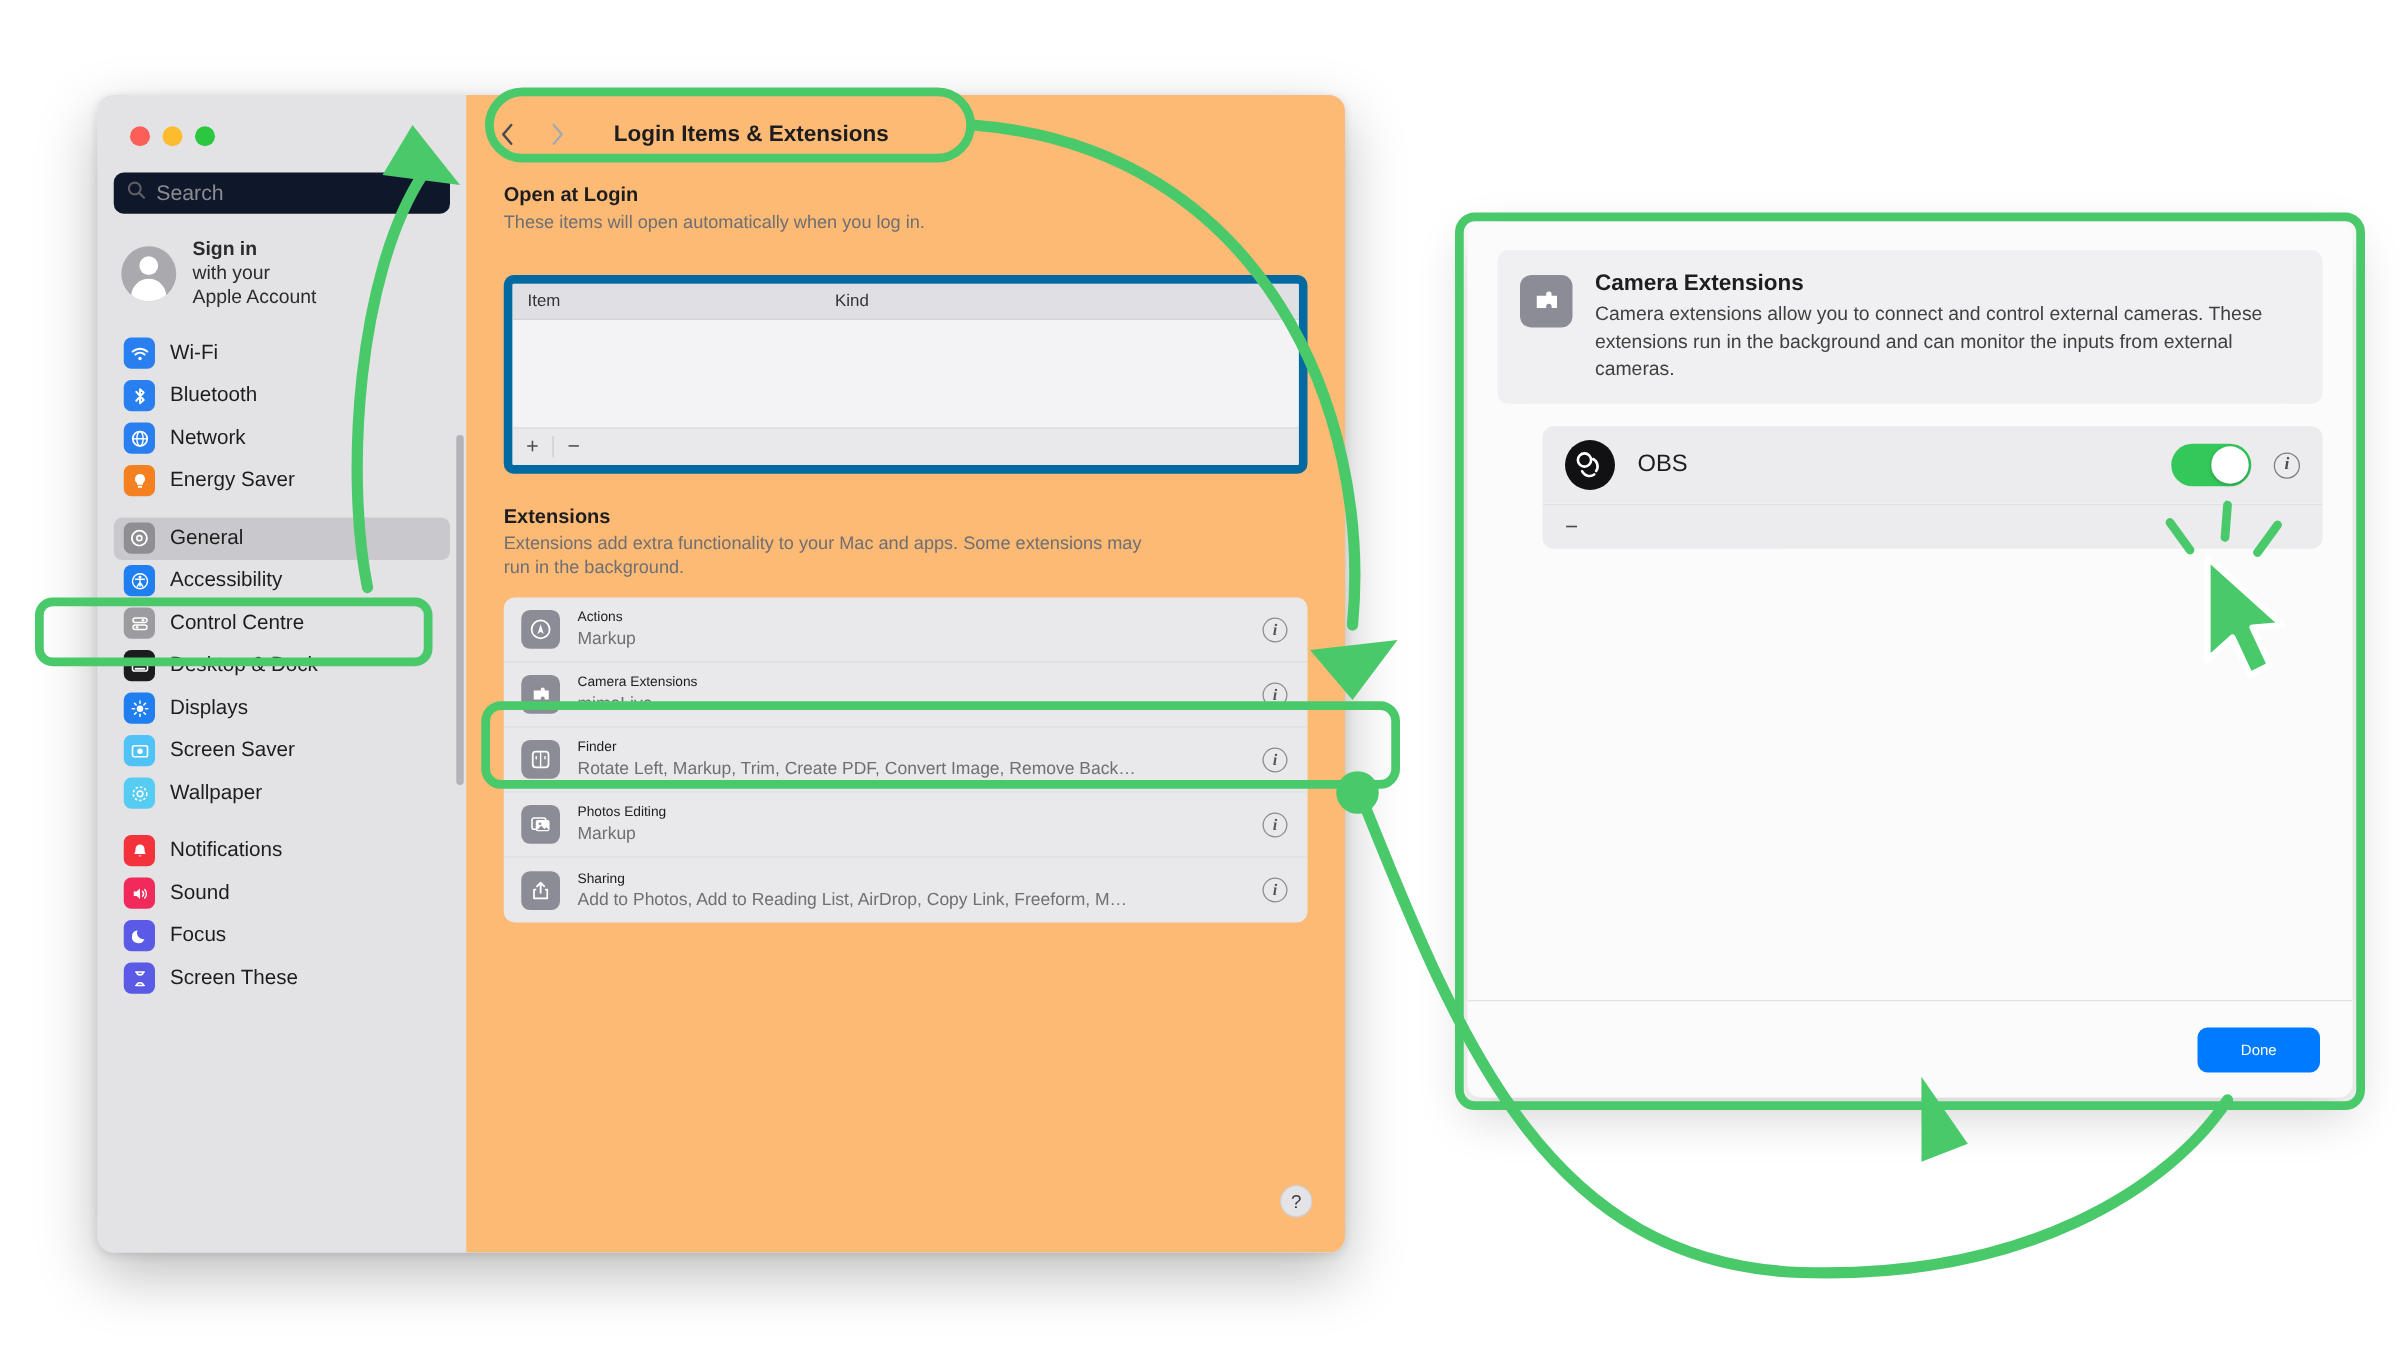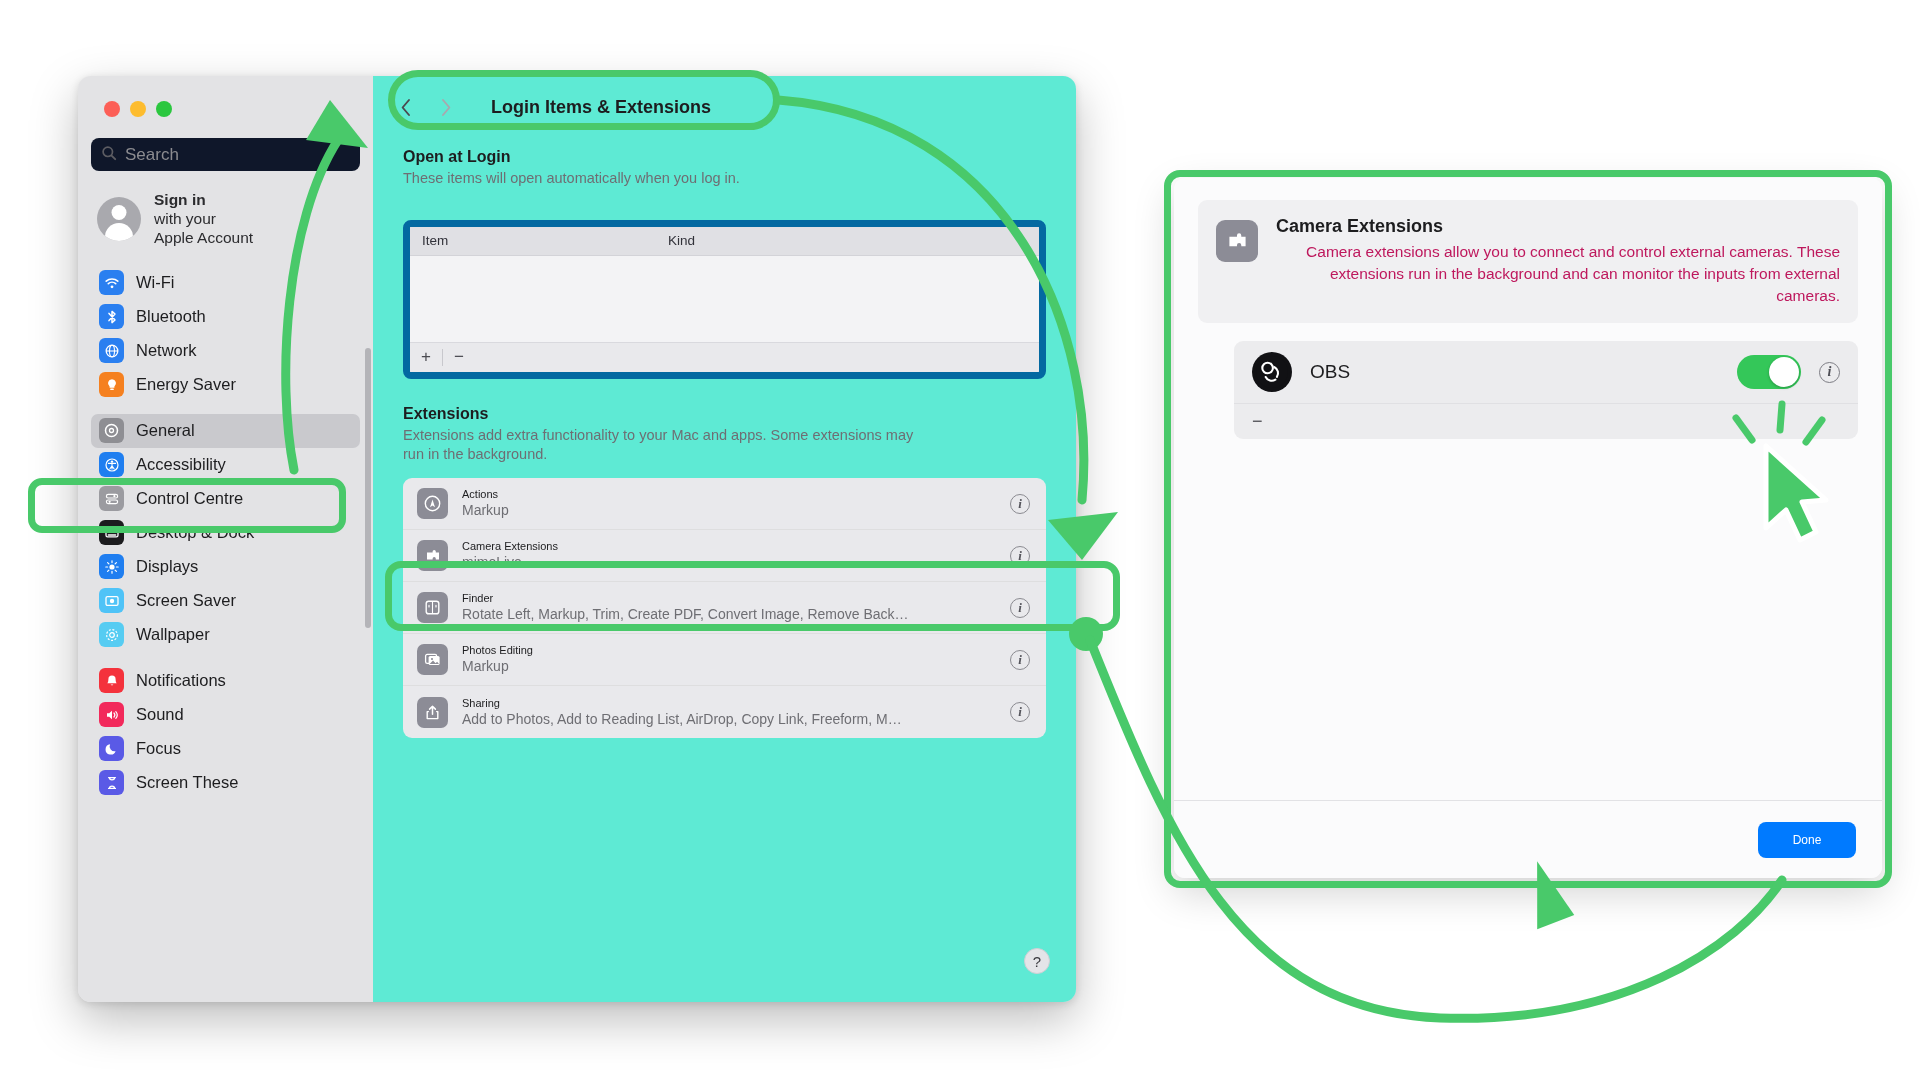--- a/index.html
+++ b/index.html
@@ -89,21 +89,21 @@
     background: #b4b4b8;
   }
   .sidebar-fade {
     position: absolute; left: 0; right: 0; bottom: 0; height: 34px;
     background: linear-gradient(to bottom, rgba(227,227,229,0), #e3e3e5 72%);
     pointer-events: none;
   }
 
   
   .detail {
-    flex: 1; height: 100%; background: #5eead4;
+    flex: 1; height: 100%; background: #fdba74;
     position: relative; overflow: hidden;
   }
   .detail-header {
     height: 62px; display: flex; align-items: center;
     padding-left: 16px; gap: 6px;
   }
   .chev {
     width: 34px; height: 34px; display: flex;
     align-items: center; justify-content: center;
   }
@@ -186,21 +186,21 @@
     display: flex; gap: 18px; align-items: flex-start;
   }
   .sheet-banner-ico {
     width: 42px; height: 42px; border-radius: 9px; flex: none;
     background: #8c8c96; display: flex;
     align-items: center; justify-content: center;
     margin-top: 4px;
   }
   .sheet-banner-title { font-size: 18px; font-weight: 700; color: #1d1d1f; }
   .sheet-banner-desc {
-    font-size: 15.5px; color: #be185d; margin-top: 4px; line-height: 1.42; text-align: right;
+    font-size: 15.5px; color: #404040; margin-top: 4px; line-height: 1.42;
   }
   .sheet-listwrap { margin: 18px 24px 0 24px; padding-left: 36px; }
   .sheet-row {
     display: flex; align-items: center; gap: 18px;
     height: 62px; padding: 0 18px;
     background: #ececee; border-radius: 9px 9px 0 0;
   }
   .obs-ico {
     width: 40px; height: 40px; border-radius: 50%;
     background: #111114; flex: none;

